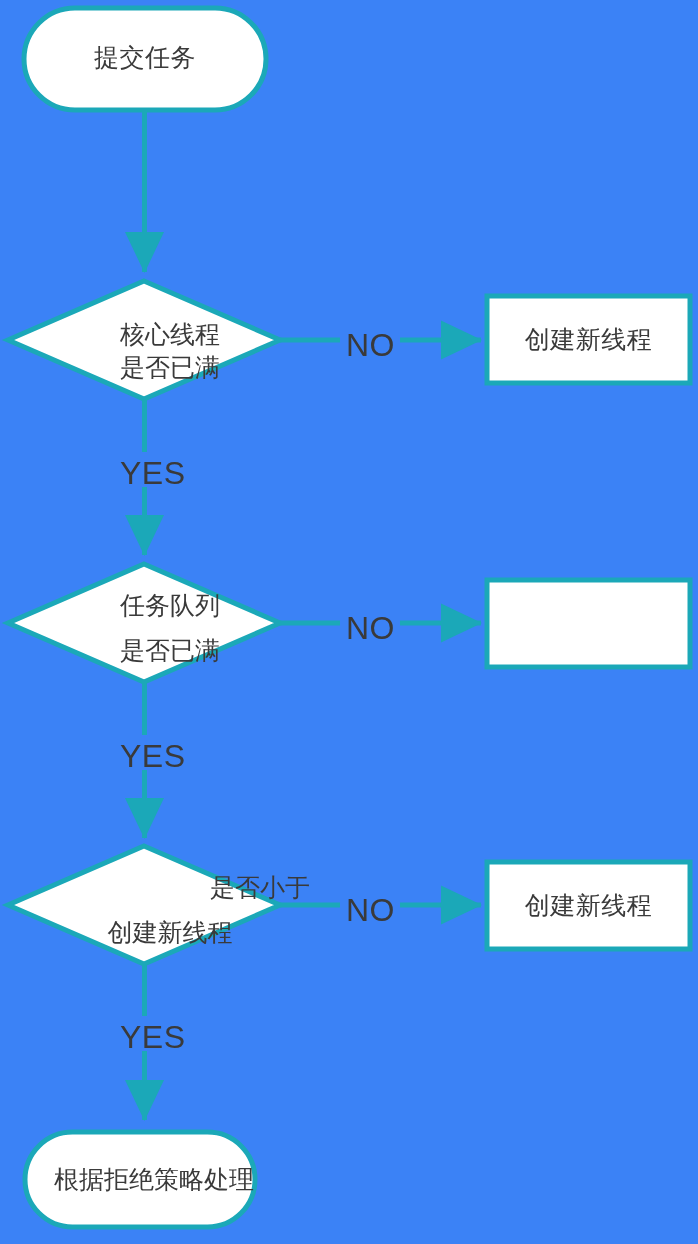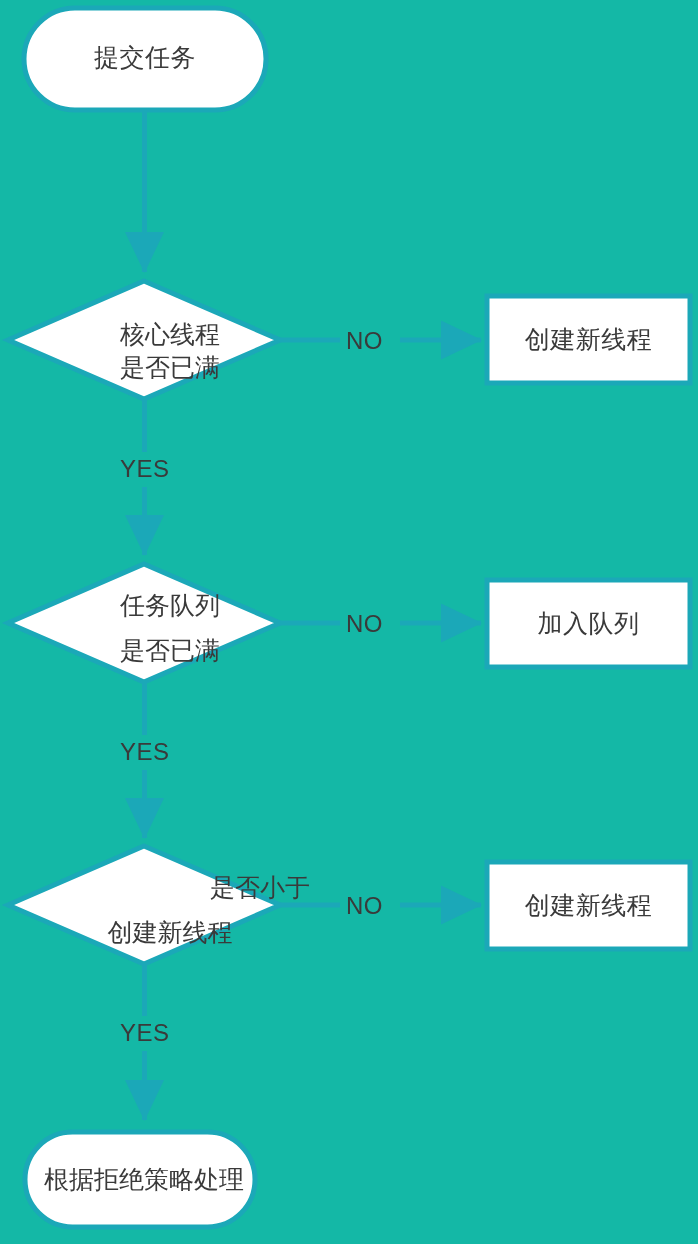--- a/index.html
+++ b/index.html
@@ -7,21 +7,21 @@
     padding: 0;
     background: #ffffff;
   }
   body {
     font-family: "Liberation Sans", "DejaVu Sans", sans-serif;
   }
   #canvas {
     position: relative;
     width: 698px;
     height: 1244px;
-    background: #14b8a6;
+    background: #3b82f6;
     overflow: hidden;
   }
   #flow-svg {
     position: absolute;
     left: 0;
     top: 0;
     width: 698px;
     height: 1244px;
     display: block;
   }
@@ -37,21 +37,21 @@
     font-size: 25px;
     letter-spacing: 0.5px;
   }
   .cn-tight {
     font-size: 25px;
     letter-spacing: 0px;
   }
   .edge-label {
     position: absolute;
     color: #3a3a3a;
-    font-size: 24px;
+    font-size: 32px;
     white-space: nowrap;
     letter-spacing: 0.5px;
   }
   .diamond-text {
     position: absolute;
     width: 280px;
     text-align: center;
     color: #3a3a3a;
     font-size: 25px;
     line-height: 44px;
@@ -110,28 +110,27 @@
   <div class="node-label cn" style="left:24px; top:45px; width:242px;">提交任务</div>
 
   <div class="diamond-text" style="left:30px; top:312px;">核心线程</div>
   <div class="diamond-text" style="left:30px; top:345px;">是否已满</div>
 
   <div class="node-label cn" style="left:487px; top:327px; width:203px;">创建新线程</div>
 
   <div class="diamond-text" style="left:30px; top:583px;">任务队列</div>
   <div class="diamond-text" style="left:30px; top:628px;">是否已满</div>
 
-  <div class="node-label cn" style="left:487px; top:611px; width:203px;">加入队列</div>
 
   <div class="diamond-text" style="left:30px; top:865px;text-align:right;">是否小于</div>
   <div class="diamond-text" style="left:30px; top:910px;">创建新线程</div>
 
   <div class="node-label cn" style="left:487px; top:893px; width:203px;">创建新线程</div>
 
-  <div class="node-label cn-tight" style="left:19px; top:1167px; width:250px;">根据拒绝策略处理</div>
+  <div class="node-label cn-tight" style="left:29px; top:1167px; width:250px;">根据拒绝策略处理</div>
 
   <div class="edge-label" style="left:346px; top:327px;">NO</div>
   <div class="edge-label" style="left:346px; top:610px;">NO</div>
   <div class="edge-label" style="left:346px; top:892px;">NO</div>
 
   <div class="edge-label" style="left:120px; top:455px;">YES</div>
   <div class="edge-label" style="left:120px; top:738px;">YES</div>
   <div class="edge-label" style="left:120px; top:1019px;">YES</div>
 
 </div>

